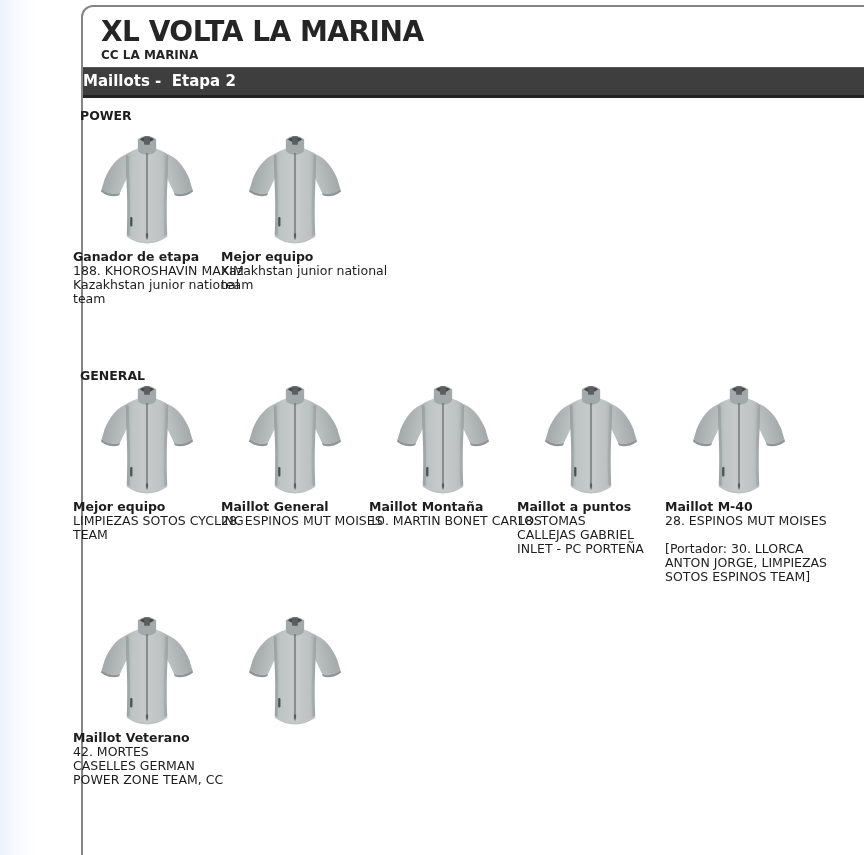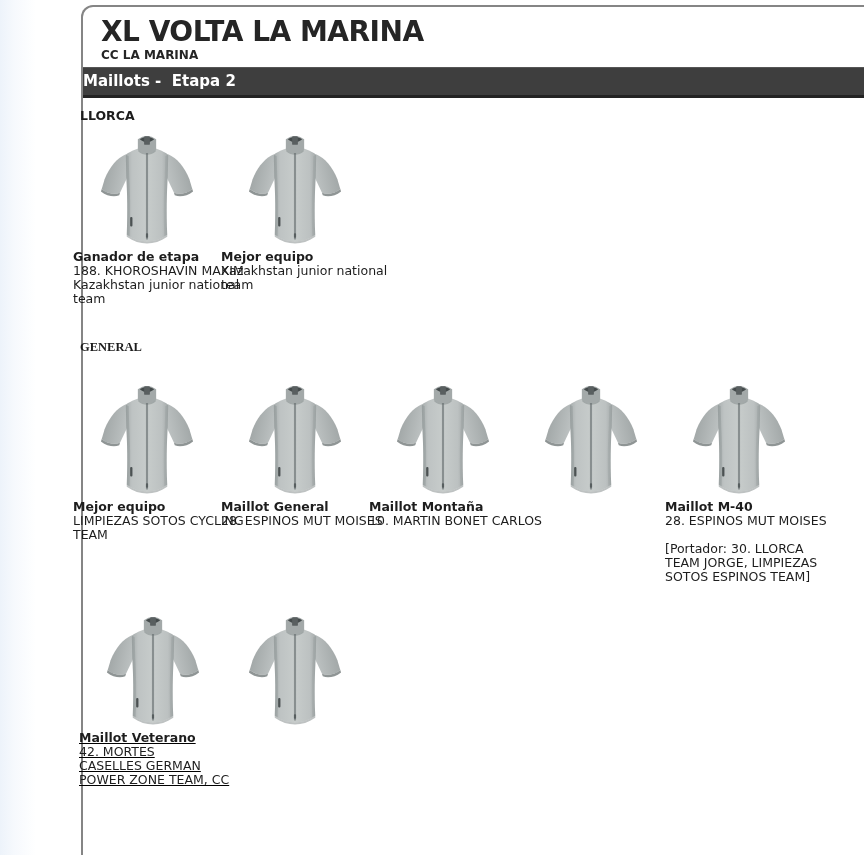--- a/index.html
+++ b/index.html
@@ -105,21 +105,21 @@
 </svg>
 
 <div class="report-card">
   <div class="card-header">
     <div class="race-title">XL VOLTA LA MARINA</div>
     <div class="race-subtitle">CC LA MARINA</div>
   </div>
   <div class="section-bar">Maillots -  Etapa 2</div>
 </div>
 
-<div class="section-label" style="left:80px; top:108px;">LLORCA</div>
+<div class="section-label" style="left:80px; top:108px;">POWER</div>
 
 <div class="award" style="left:73px; top:134px;">
   <div class="jersey-wrap">
     <svg class="jersey-svg" width="106" height="110">
         <use href="#jersey" width="106" height="110"></use>
       </svg>
   </div>
   <div class="caption">
     <div class="award-title">Ganador de etapa</div>
     <div class="award-line">188. KHOROSHAVIN MAXIM</div>
@@ -134,21 +134,21 @@
         <use href="#jersey" width="106" height="110"></use>
       </svg>
   </div>
   <div class="caption">
     <div class="award-title">Mejor equipo</div>
     <div class="award-line">Kazakhstan junior national</div>
     <div class="award-line">team</div>
   </div>
 </div>
 
-<div class="section-label" style="left:80px; top:340px;font-family:Liberation Serif, serif;">GENERAL</div>
+<div class="section-label" style="left:80px; top:368px;">GENERAL</div>
 
 <div class="award" style="left:73px; top:384px;">
   <div class="jersey-wrap">
     <svg class="jersey-svg" width="106" height="110">
         <use href="#jersey" width="106" height="110"></use>
       </svg>
   </div>
   <div class="caption">
     <div class="award-title">Mejor equipo</div>
     <div class="award-line">LIMPIEZAS SOTOS CYCLING</div>
@@ -178,40 +178,46 @@
     <div class="award-title">Maillot Montaña</div>
     <div class="award-line">10. MARTIN BONET CARLOS</div>
   </div>
 </div>
 
 <div class="award" style="left:517px; top:384px;">
   <div class="jersey-wrap">
     <svg class="jersey-svg" width="106" height="110">
         <use href="#jersey" width="106" height="110"></use>
       </svg>
+  </div>
+  <div class="caption">
+    <div class="award-title">Maillot a puntos</div>
+    <div class="award-line">18. TOMAS</div>
+    <div class="award-line">CALLEJAS GABRIEL</div>
+    <div class="award-line">INLET - PC PORTEÑA</div>
   </div>
 </div>
 
 <div class="award" style="left:665px; top:384px;">
   <div class="jersey-wrap">
     <svg class="jersey-svg" width="106" height="110">
         <use href="#jersey" width="106" height="110"></use>
       </svg>
   </div>
   <div class="caption">
     <div class="award-title">Maillot M-40</div>
     <div class="award-line">28. ESPINOS MUT MOISES</div>
     <div class="award-line"></div>
     <div class="award-line">[Portador: 30. LLORCA</div>
-    <div class="award-line">TEAM JORGE, LIMPIEZAS</div>
+    <div class="award-line">ANTON JORGE, LIMPIEZAS</div>
     <div class="award-line">SOTOS ESPINOS TEAM]</div>
   </div>
 </div>
 
-<div class="award" style="left:79px; top:615px;text-decoration:underline;">
+<div class="award" style="left:73px; top:615px;">
   <div class="jersey-wrap">
     <svg class="jersey-svg" width="106" height="110">
         <use href="#jersey" width="106" height="110"></use>
       </svg>
   </div>
   <div class="caption">
     <div class="award-title">Maillot Veterano</div>
     <div class="award-line">42. MORTES</div>
     <div class="award-line">CASELLES GERMAN</div>
     <div class="award-line">POWER ZONE TEAM, CC</div>

